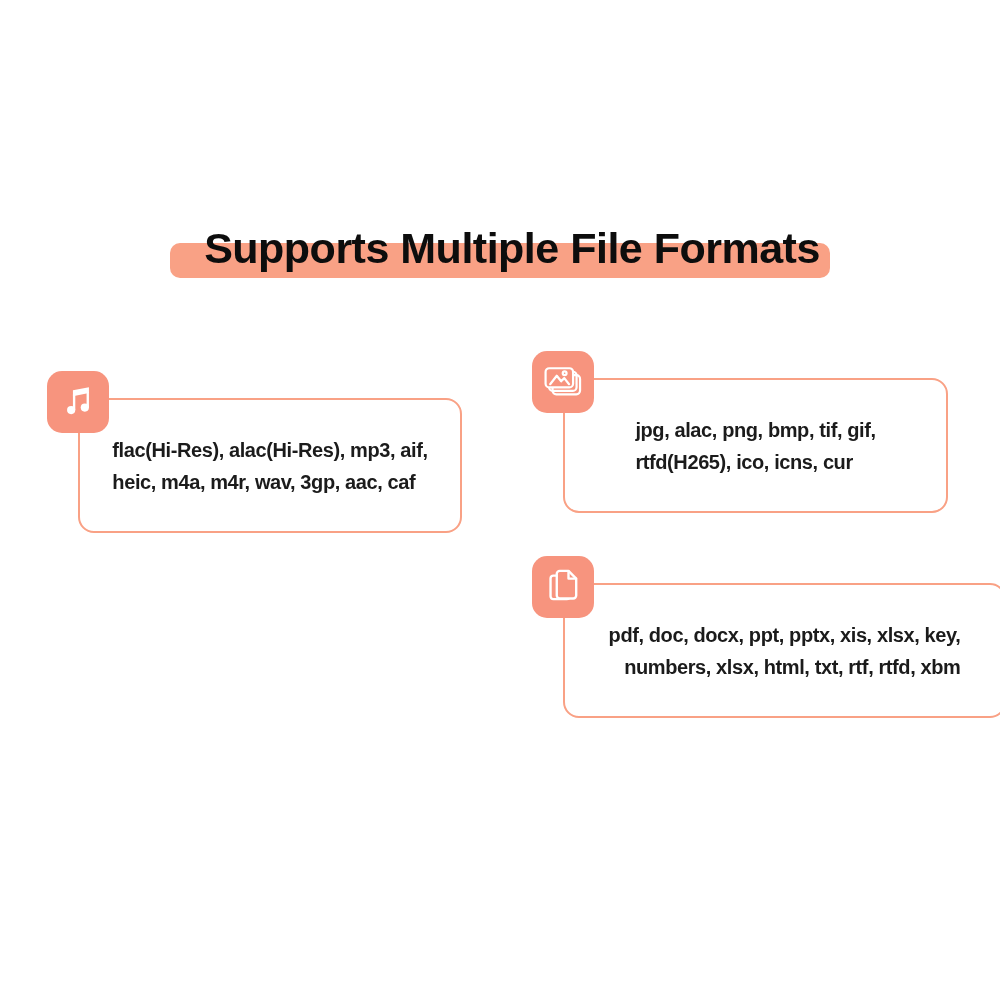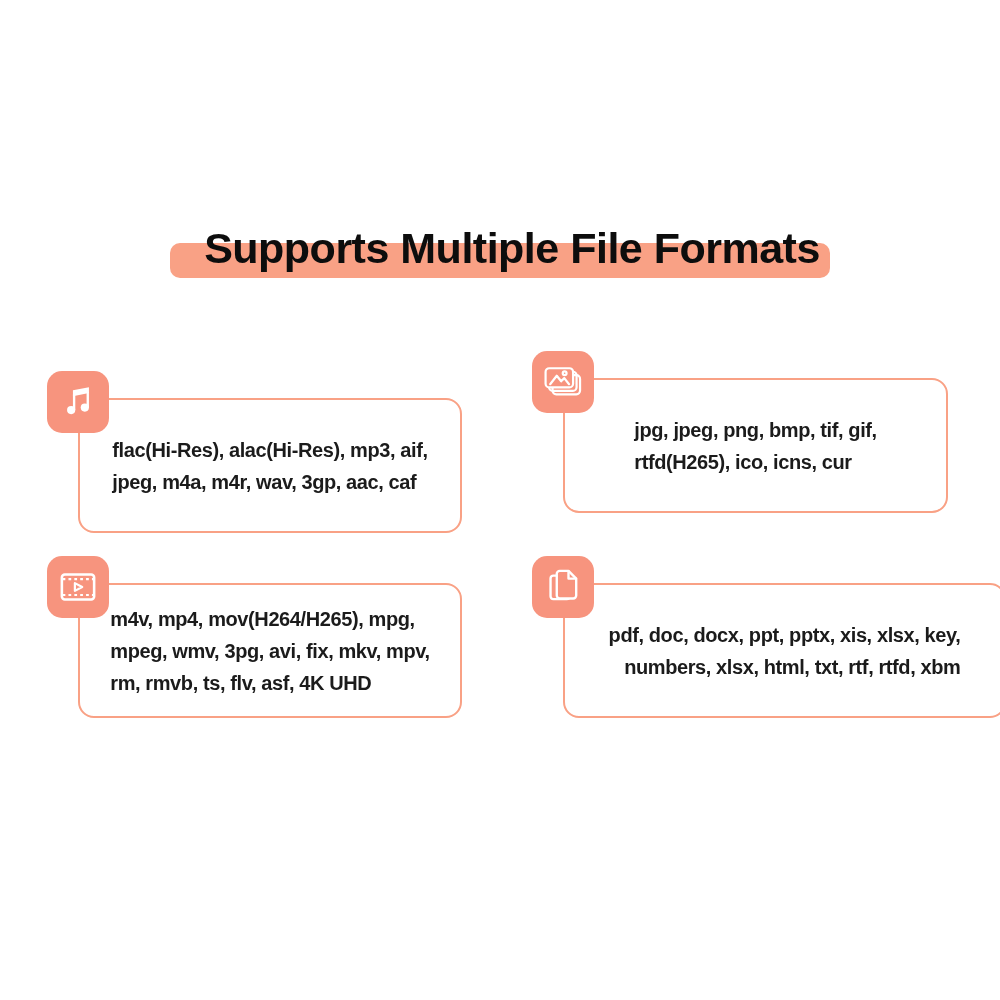--- a/index.html
+++ b/index.html
@@ -62,55 +62,40 @@
       <svg width="42" height="42" viewBox="0 0 24 24" fill="#ffffff">
         <circle cx="8.1" cy="16.6" r="2.35"></circle>
         <circle cx="15.9" cy="15.2" r="2.35"></circle>
         <rect x="9.1" y="7.6" width="1.35" height="9.0"></rect>
         <rect x="16.9" y="6.2" width="1.35" height="9.0"></rect>
         <polygon points="9.1,5.3 18.25,3.5 18.25,6.9 9.1,8.7"></polygon>
       </svg>
     </div>
     <div class="card-text">
       <div>flac(Hi-Res), alac(Hi-Res), mp3, aif,</div>
-      <div>jpeg, m4a, m4r, wav, 3gp, aac, caf</div>
+      <div>heic, m4a, m4r, wav, 3gp, aac, caf</div>
     </div>
   </section>
 
   <section class="card card-image">
     <div class="icon-badge">
       <svg width="44" height="44" viewBox="0 0 24 24" fill="none" stroke="#ffffff" stroke-width="1.2" stroke-linecap="round" stroke-linejoin="round">
         <rect x="6.3" y="8.3" width="15" height="10.4" rx="2"></rect>
         <rect x="4.4" y="6.4" width="15" height="10.4" rx="2"></rect>
         <rect x="2.5" y="4.5" width="15" height="10.4" rx="2" fill="#F7947E"></rect>
         <path d="M5 13.2 L8.6 8.6 L11 11.6 L12.7 9.9 L15.3 13.2"></path>
         <circle cx="12.9" cy="7.2" r="1.05"></circle>
       </svg>
     </div>
     <div class="card-text">
-      <div>jpg, jpeg, png, bmp, tif, gif,</div>
+      <div>jpg, alac, png, bmp, tif, gif,</div>
       <div>rtfd(H265), ico, icns, cur</div>
     </div>
   </section>
 
-  <section class="card card-video">
-    <div class="icon-badge">
-      <svg width="44" height="44" viewBox="0 0 24 24" fill="none" stroke="#ffffff">
-        <rect x="3.2" y="5.2" width="17.6" height="13.6" rx="1.6" stroke-width="1.4"></rect>
-        <line x1="3.6" y1="7.7" x2="20.4" y2="7.7" stroke-width="1.1" stroke-dasharray="1.5 1.7"></line>
-        <line x1="3.6" y1="16.3" x2="20.4" y2="16.3" stroke-width="1.1" stroke-dasharray="1.5 1.7"></line>
-        <path d="M10.3 9.9 L14.3 12 L10.3 14.1 Z" stroke-width="1.2" stroke-linejoin="round"></path>
-      </svg>
-    </div>
-    <div class="card-text">
-      <div>m4v, mp4, mov(H264/H265), mpg,</div>
-      <div>mpeg, wmv, 3pg, avi, fix, mkv, mpv,</div>
-      <div>rm, rmvb, ts, flv, asf, 4K UHD</div>
-    </div>
-  </section>
 
   <section class="card card-docs">
     <div class="icon-badge">
       <svg width="44" height="44" viewBox="0 0 24 24" fill="none" stroke="#ffffff" stroke-width="1.3" stroke-linecap="round" stroke-linejoin="round">
         <rect x="5.2" y="5.8" width="10.4" height="12.8" rx="1.5"></rect>
         <path d="M10.2 3.2 h4.8 l4.2 4.2 v9.3 a1.6 1.6 0 0 1 -1.6 1.6 h-7.4 a1.6 1.6 0 0 1 -1.6 -1.6 V4.8 a1.6 1.6 0 0 1 1.6 -1.6 z" fill="#F7947E"></path>
         <path d="M15 3.4 v4 h4.1"></path>
       </svg>
     </div>
     <div class="card-text">

